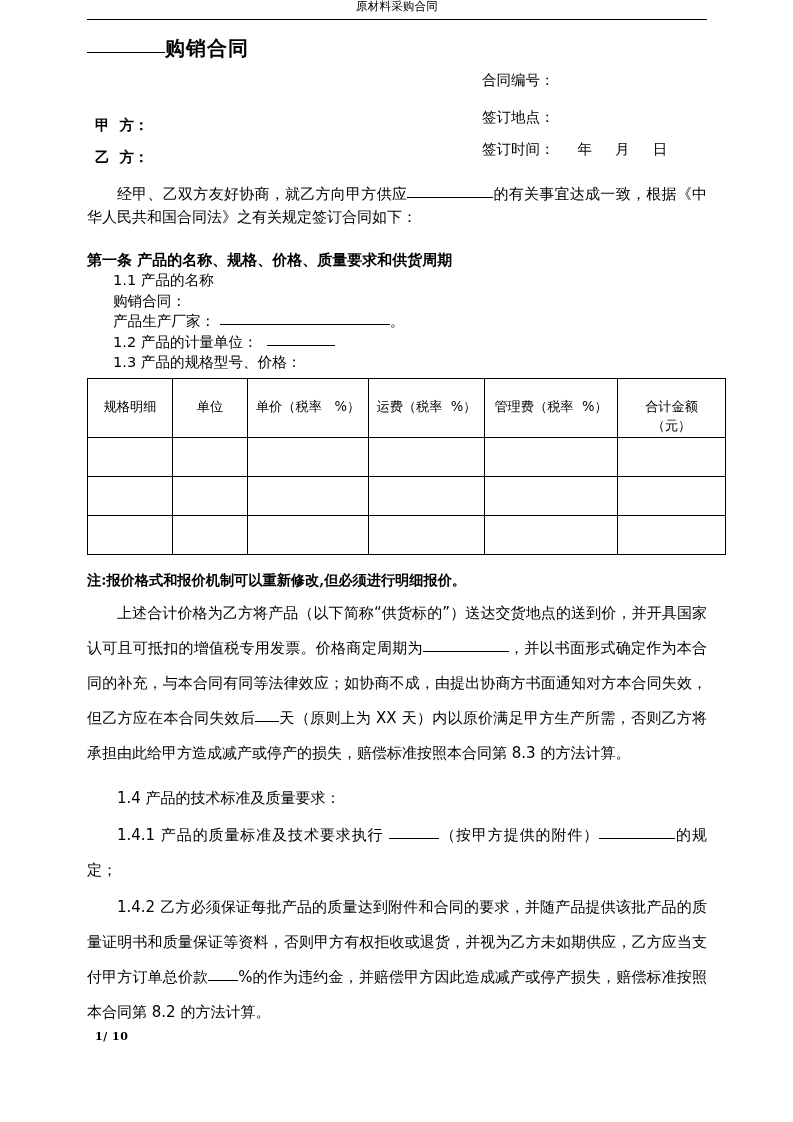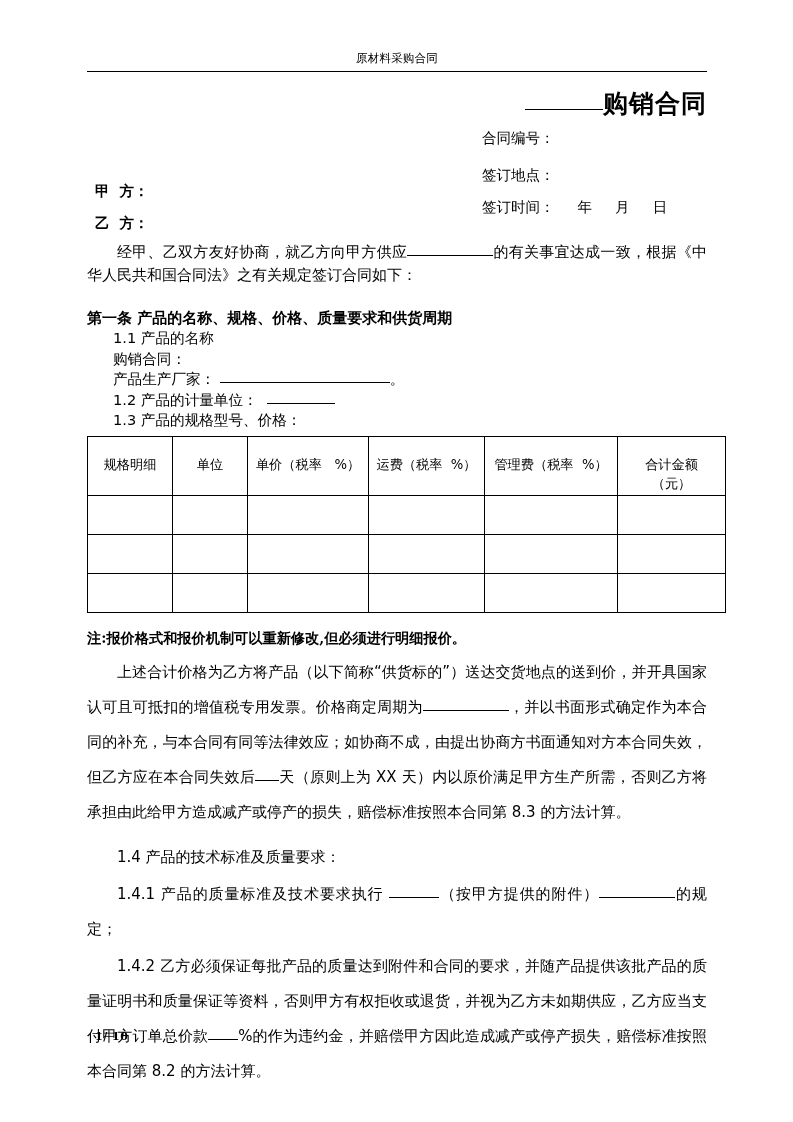--- a/index.html
+++ b/index.html
@@ -21,38 +21,37 @@
   }
   .content {
     position: absolute;
     left: 87px;
     top: 0;
     width: 620px;
   }
 
   
   .doc-header {
-    padding-top: 52px;
     text-align: center;
     font-size: 11.5px;
     line-height: 1.2;
     letter-spacing: 0.2px;
   }
   .header-rule {
     margin-top: 5px;
     border-bottom: 1.4px solid #000;
     width: 100%;
   }
 
   
   .doc-title {
     margin-top: 16px;
-    text-align: right;
-    font-family: "DejaVu Serif", "Liberation Serif", serif;
-    font-size: 25px;
+    text-align: left;
+    font-family: "DejaVu Serif", "Liberation Serif", serif;
+    font-size: 20px;
     font-weight: bold;
     letter-spacing: 1px;
     line-height: 1.25;
   }
   .title-blank {
     display: inline-block;
     border-bottom: 1.6px solid #000;
     width: 78px;
     vertical-align: 2px;
   }
@@ -66,21 +65,21 @@
   }
   .meta-right {
     position: absolute;
     left: 395px;
     top: 0;
     white-space: pre;
   }
   .meta-left {
     position: absolute;
     left: 8px;
-    top: 16px;
+    top: 8px;
     font-weight: bold;
     font-family: "DejaVu Serif", "Liberation Serif", serif;
     white-space: pre;
   }
   .meta-contract-no { margin-top: 12px; }
   .meta-row-a { margin-top: 16px; }
   .meta-row-b { margin-top: 11px; }
 
   
   .para {

